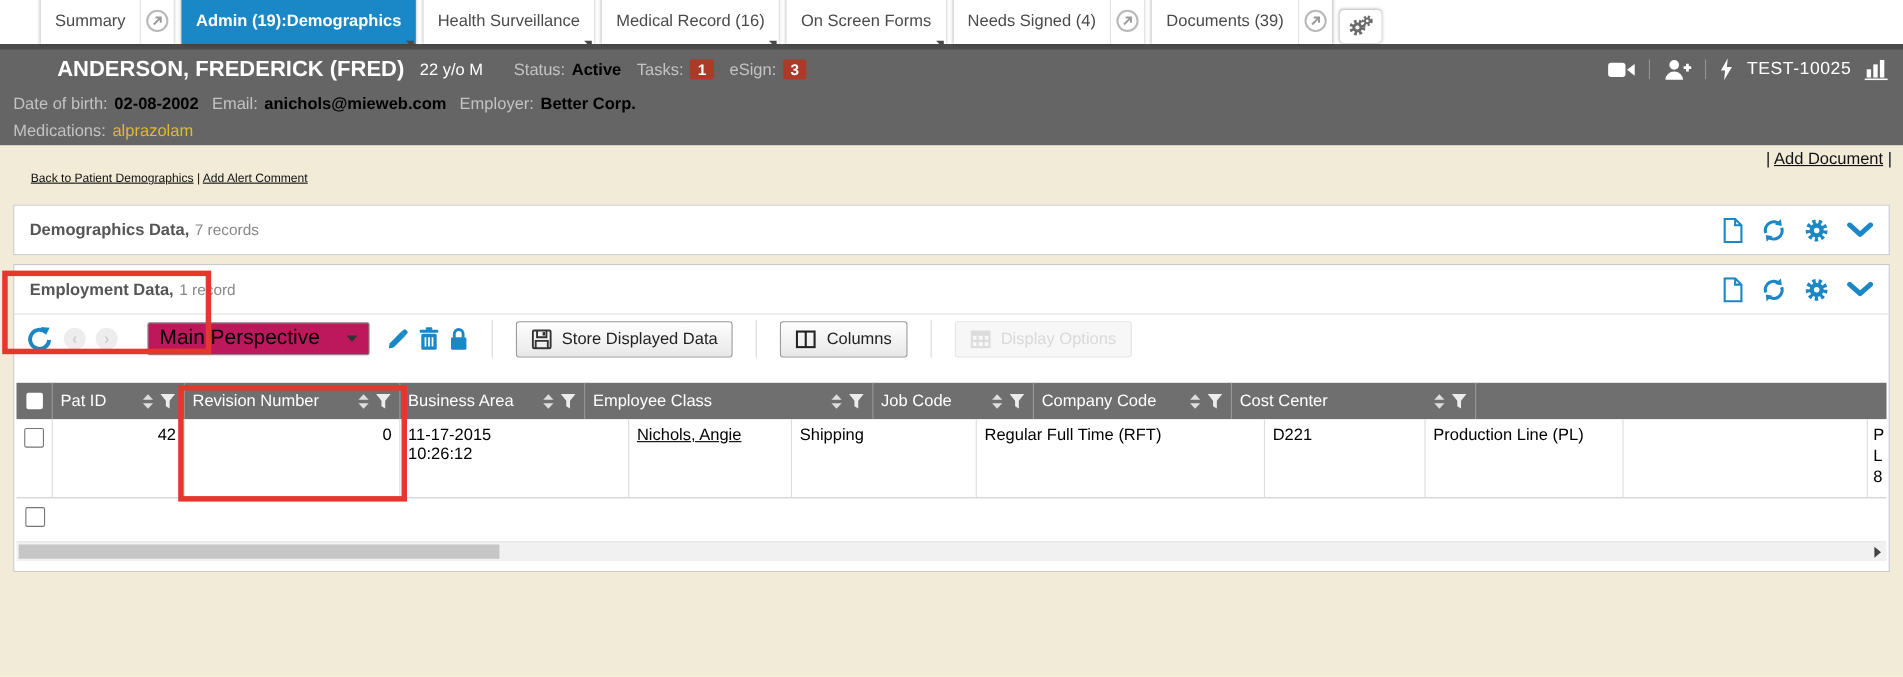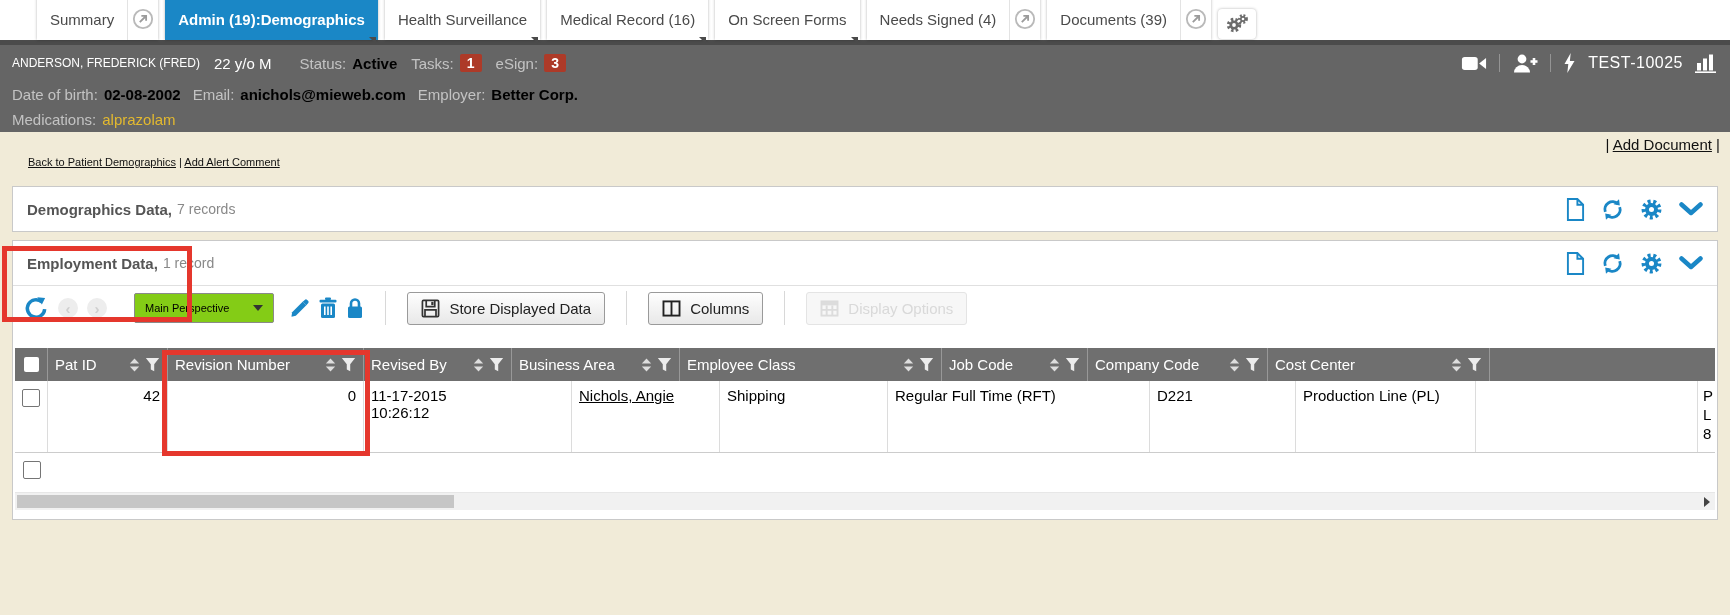--- a/index.html
+++ b/index.html
@@ -12,21 +12,21 @@
   .tab-label{padding:5px 13px 0;display:flex;align-items:center;font-size:15px;color:#4a4a4a;white-space:nowrap;}
   .tab.active{background:#1a87c6;}
   .tab.active .tab-label{color:#fff;font-weight:bold;}
   .popout{width:30px;border-left:1px solid #e3e3e3;display:flex;align-items:center;justify-content:center;padding-top:4px;}
   .fold{position:absolute;bottom:-4px;right:2px;width:0;height:0;border-left:7px solid transparent;border-top:7px solid #4a4a4a;}
   .gearbtn{height:30px;width:38px;background:#fff;border-radius:4px;box-shadow:0 0 3px rgba(0,0,0,.3);margin-bottom:1px;display:flex;align-items:center;justify-content:center;cursor:pointer;}
 
   
   .patient-bar{background:#656565;border-top:5px solid #4b4b4b;color:#fff;padding:0 12px;height:92px;box-sizing:border-box;}
   .pb-row1{display:flex;align-items:center;height:36px;gap:14px;}
-  .p-name{font-size:12px;font-weight:normal;}
+  .p-name{font-size:20px;font-weight:bold;margin-left:40px;}
   .p-age{font-size:15px;}
   .pb-pair{display:flex;align-items:center;gap:6px;font-size:15px;}
   .pb-label{color:#c3c3c3;}
   .pb-val{color:#000000;font-weight:bold;}
   .badge{background:#ad3a28;color:#fff;font-weight:bold;padding:1px 7px;font-size:14px;border-radius:2px;}
   .pb-right{margin-left:auto;display:flex;align-items:center;gap:12px;}
   .vdiv{width:1px;height:18px;background:#949494;}
   .station{font-size:16px;letter-spacing:.5px;}
   .pb-row2{display:flex;gap:12px;font-size:15px;height:26px;align-items:center;}
   .pb-row3{display:flex;gap:6px;font-size:15px;height:24px;align-items:center;}
@@ -44,21 +44,21 @@
   .panel-title{font-size:15px;font-weight:bold;color:#555;}
   .panel-count{font-size:14px;color:#888;margin-left:5px;}
   .panel-icons{margin-left:auto;display:flex;gap:16px;align-items:center;}
   .picon{display:flex;align-items:center;cursor:pointer;}
   .emp-head{border-bottom:1px solid #e0e0e0;}
 
   
   .toolbar{display:flex;align-items:center;height:44px;padding:0 10px;gap:9px;}
   .tb-sep{width:1px;height:34px;background:#d8d8d8;margin:0 12px;}
   .navcirc{width:20px;height:20px;border-radius:50%;background:#ededed;color:#cfcfcf;display:flex;align-items:center;justify-content:center;font-size:15px;font-weight:bold;}
-  .select{border:1px solid #8a8a8a;height:28px;display:flex;align-items:center;padding:0 10px;font-size:11px;gap:24px;background:#84cc16;border-radius:2px;cursor:pointer;}
+  .select{border:1px solid #8a8a8a;height:28px;display:flex;align-items:center;padding:0 10px;font-size:19px;gap:24px;background:#be185d;border-radius:2px;cursor:pointer;}
   .caret{width:0;height:0;border-left:5px solid transparent;border-right:5px solid transparent;border-top:6px solid #333;}
   .btn{display:flex;align-items:center;gap:9px;height:31px;padding:0 13px;font-size:15px;color:#222;background:linear-gradient(#fefefe,#e8e8e8);border:1px solid #9a9a9a;border-radius:3px;cursor:pointer;white-space:nowrap;}
   .btn.disabled{background:#f7f7f7;border-color:#e4e4e4;color:#d9d9d9;cursor:default;}
   .tgap{height:18px;}
 
   
   .grid{margin:0 2px;}
   .thead{display:flex;background:#6f6f6f;height:33px;color:#fff;font-size:15px;}
   .th{display:flex;align-items:center;padding:0 7px;box-sizing:border-box;border-left:1px solid #989898;gap:4px;cursor:pointer;}
   .th-label{flex:1;white-space:nowrap;overflow:hidden;}
@@ -414,34 +414,20 @@
                 </svg>
               </span>
             <span>
                 <svg width="15" height="15" viewBox="0 0 14 14">
                   <path d="M0.8 1 H13.2 L8.6 6.8 V13.4 L5.4 11.6 V6.8 Z" fill="#ececec"></path>
                 </svg>
               </span>
           </div>
 
 
-          <div class="th w-by">
-            <span class="th-label">Revised By</span>
-            <span>
-                <svg width="13" height="16" viewBox="0 0 14 16">
-                  <path d="M7 1 L12 6.3 H2 Z" fill="#dedede"></path>
-                  <path d="M7 15 L2 9.7 H12 Z" fill="#dedede"></path>
-                </svg>
-              </span>
-            <span>
-                <svg width="15" height="15" viewBox="0 0 14 14">
-                  <path d="M0.8 1 H13.2 L8.6 6.8 V13.4 L5.4 11.6 V6.8 Z" fill="#ececec"></path>
-                </svg>
-              </span>
-          </div>
 
           <div class="th w-area">
             <span class="th-label">Business Area</span>
             <span>
                 <svg width="13" height="16" viewBox="0 0 14 16">
                   <path d="M7 1 L12 6.3 H2 Z" fill="#dedede"></path>
                   <path d="M7 15 L2 9.7 H12 Z" fill="#dedede"></path>
                 </svg>
               </span>
             <span>

